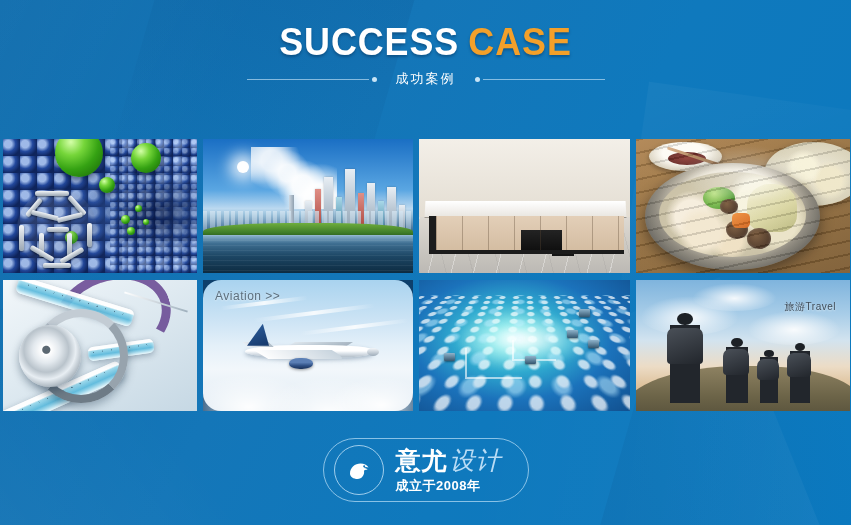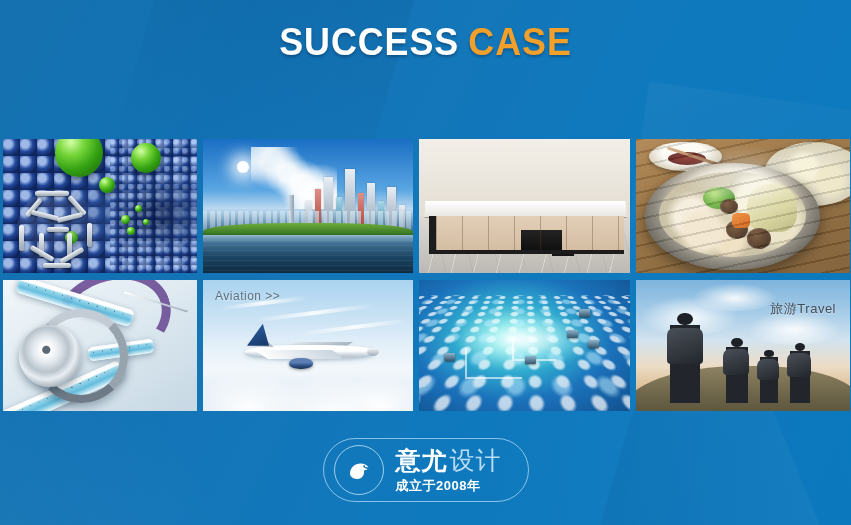--- a/index.html
+++ b/index.html
@@ -149,21 +149,21 @@
   .tile .art { position: absolute; inset: 0; }
   .tile-label {
     position: absolute;
     z-index: 9;
     color: #5d6f7d;
     font-size: 12px;
     letter-spacing: .5px;
     text-shadow: 0 1px 2px rgba(255,255,255,.55);
   }
   .lbl-aviation { top: 9px; left: 12px; }
-  .lbl-travel { top: 20px; right: 14px; color:#3f4b57; font-size: 13px; }
+  .lbl-travel { top: 20px; right: 14px; color:#3f4b57; font-size: 10px; }
 
   
   .nano-bg {
     background:
       radial-gradient(circle at 78% 58%, #0a1a44 0%, #0a1a44 6%, rgba(10,26,68,0) 30%),
       radial-gradient(circle at 78% 58%, rgba(120,170,235,.55) 0%, rgba(20,45,105,0) 55%),
       linear-gradient(135deg, #1c3f8c 0%, #16357a 45%, #0d2158 100%);
   }
   .nano-dots {
     position: absolute; inset: 0;
@@ -492,20 +492,21 @@
   }
   .needle {
     position:absolute;
     height: 2px;
     background: linear-gradient(90deg,#ffffff,#9fb0bd);
   }
 
   
   .avi-bg {
     background: linear-gradient(180deg, #a9d3ef 0%, #c9e2f4 28%, #e4f0f9 50%, #f2f7fb 68%, #dfeaf3 100%);
+    border-radius: 18px;
   }
   .avi-cloud {
     position:absolute;
     border-radius: 50%;
     background: radial-gradient(ellipse at 50% 60%, rgba(255,255,255,.95), rgba(255,255,255,0) 70%);
   }
   .avi-streak {
     position:absolute;
     height: 4px;
     background: linear-gradient(90deg, rgba(255,255,255,0), rgba(255,255,255,.85), rgba(255,255,255,0));
@@ -658,21 +659,21 @@
     margin-right: 12px;
   }
   .logo-text { line-height: 1; }
   .logo-name {
     font-size: 25px;
     font-weight: 700;
     letter-spacing: 1px;
     white-space: nowrap;
   }
   .logo-name .a { color: #ffffff; }
-  .logo-name .b { color: #b9dcf5; font-weight: 400; margin-left: 2px; }
+  .logo-name .b { color: #b9dcf5; font-weight: 400; margin-left: 2px; font-style: italic; }
   .logo-since {
     margin-top: 6px;
     color: #ffffff;
     font-size: 13px;
     font-weight: 700;
     letter-spacing: .5px;
     white-space: nowrap;
   }
 </style>
 </head>
@@ -686,20 +687,27 @@
   <div class="facet facet-3"></div>
   <div class="facet facet-4"></div>
   <div class="facet facet-5"></div>
   <div class="facet facet-6"></div>
 
   <div class="header">
     <div class="title-main">
       <span class="w1">SUCCESS</span><span class="w2">CASE</span>
     </div>
 
+    <div class="subbar">
+      <div class="sub-line"></div>
+      <div class="sub-dot"></div>
+      <div class="sub-cn">成功案例</div>
+      <div class="sub-dot"></div>
+      <div class="sub-line"></div>
+    </div>
 
   </div>
 
   <div class="grid">
 
     <div class="tile">
       <div class="art nano-bg">
         <div class="nano-dots"></div>
         <div class="nano-dots fine"></div>
         <div class="sphere" style="left:52px;top:-10px;width:48px;height:48px;"></div>

